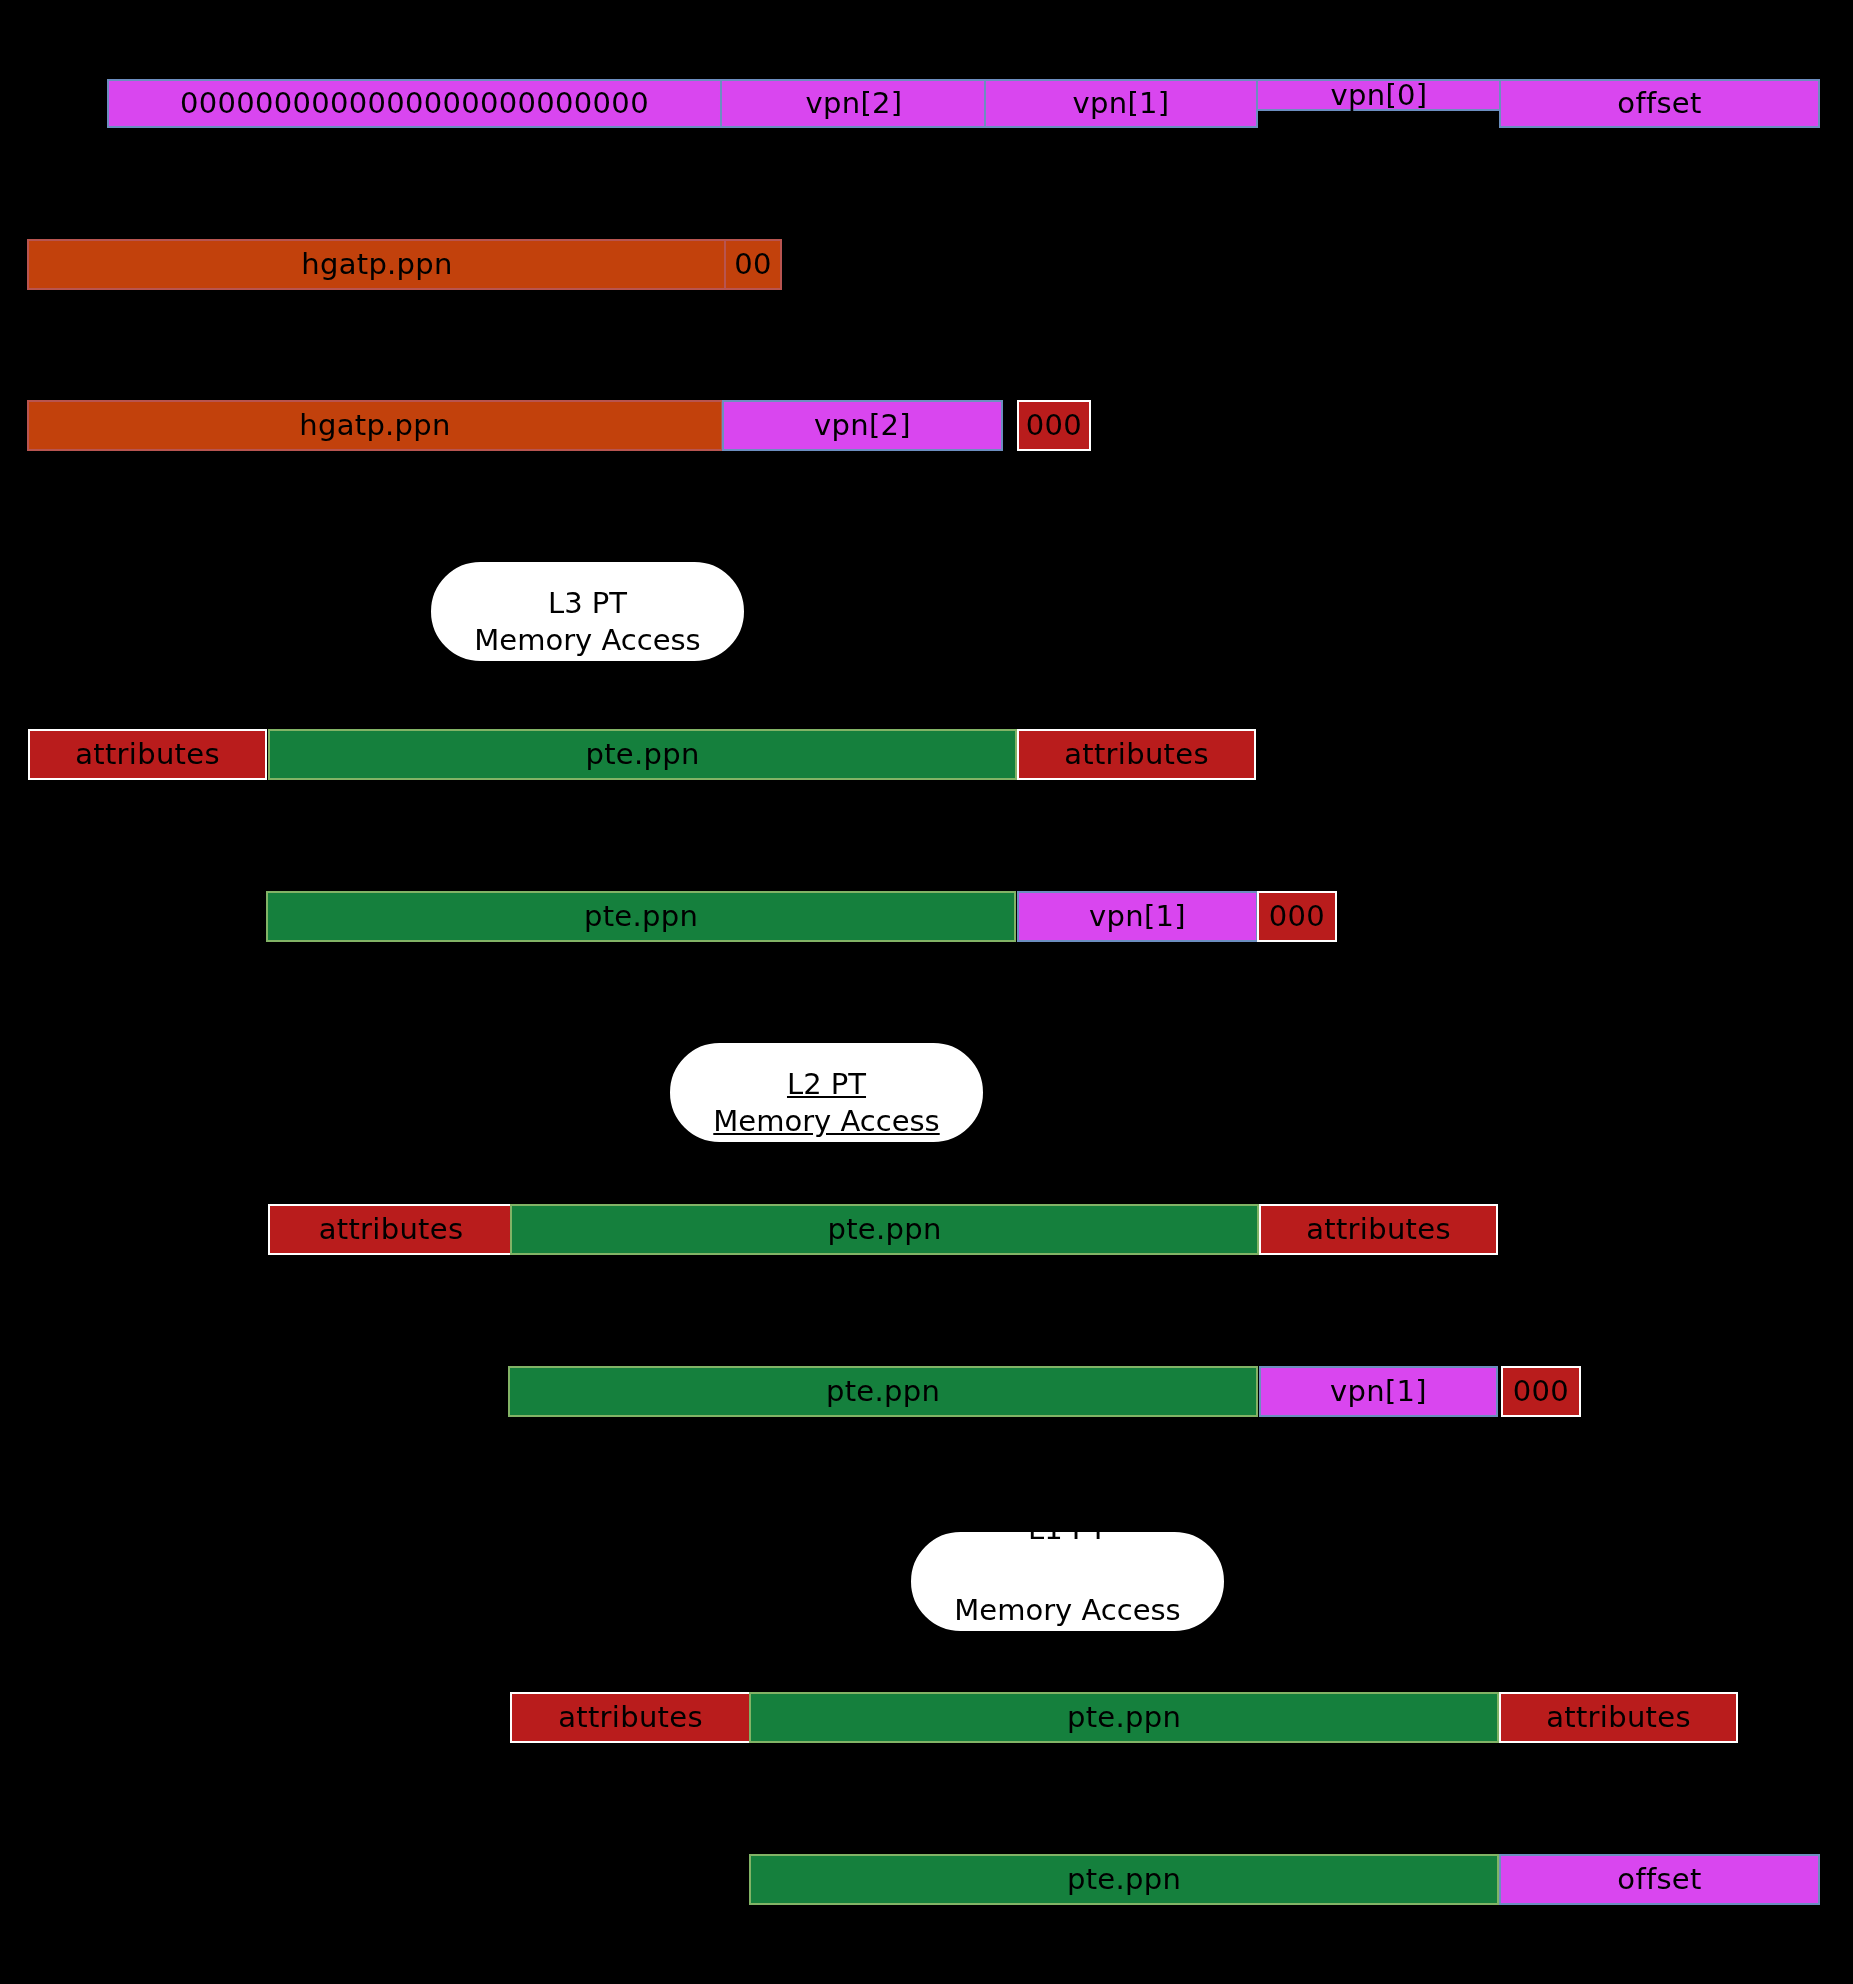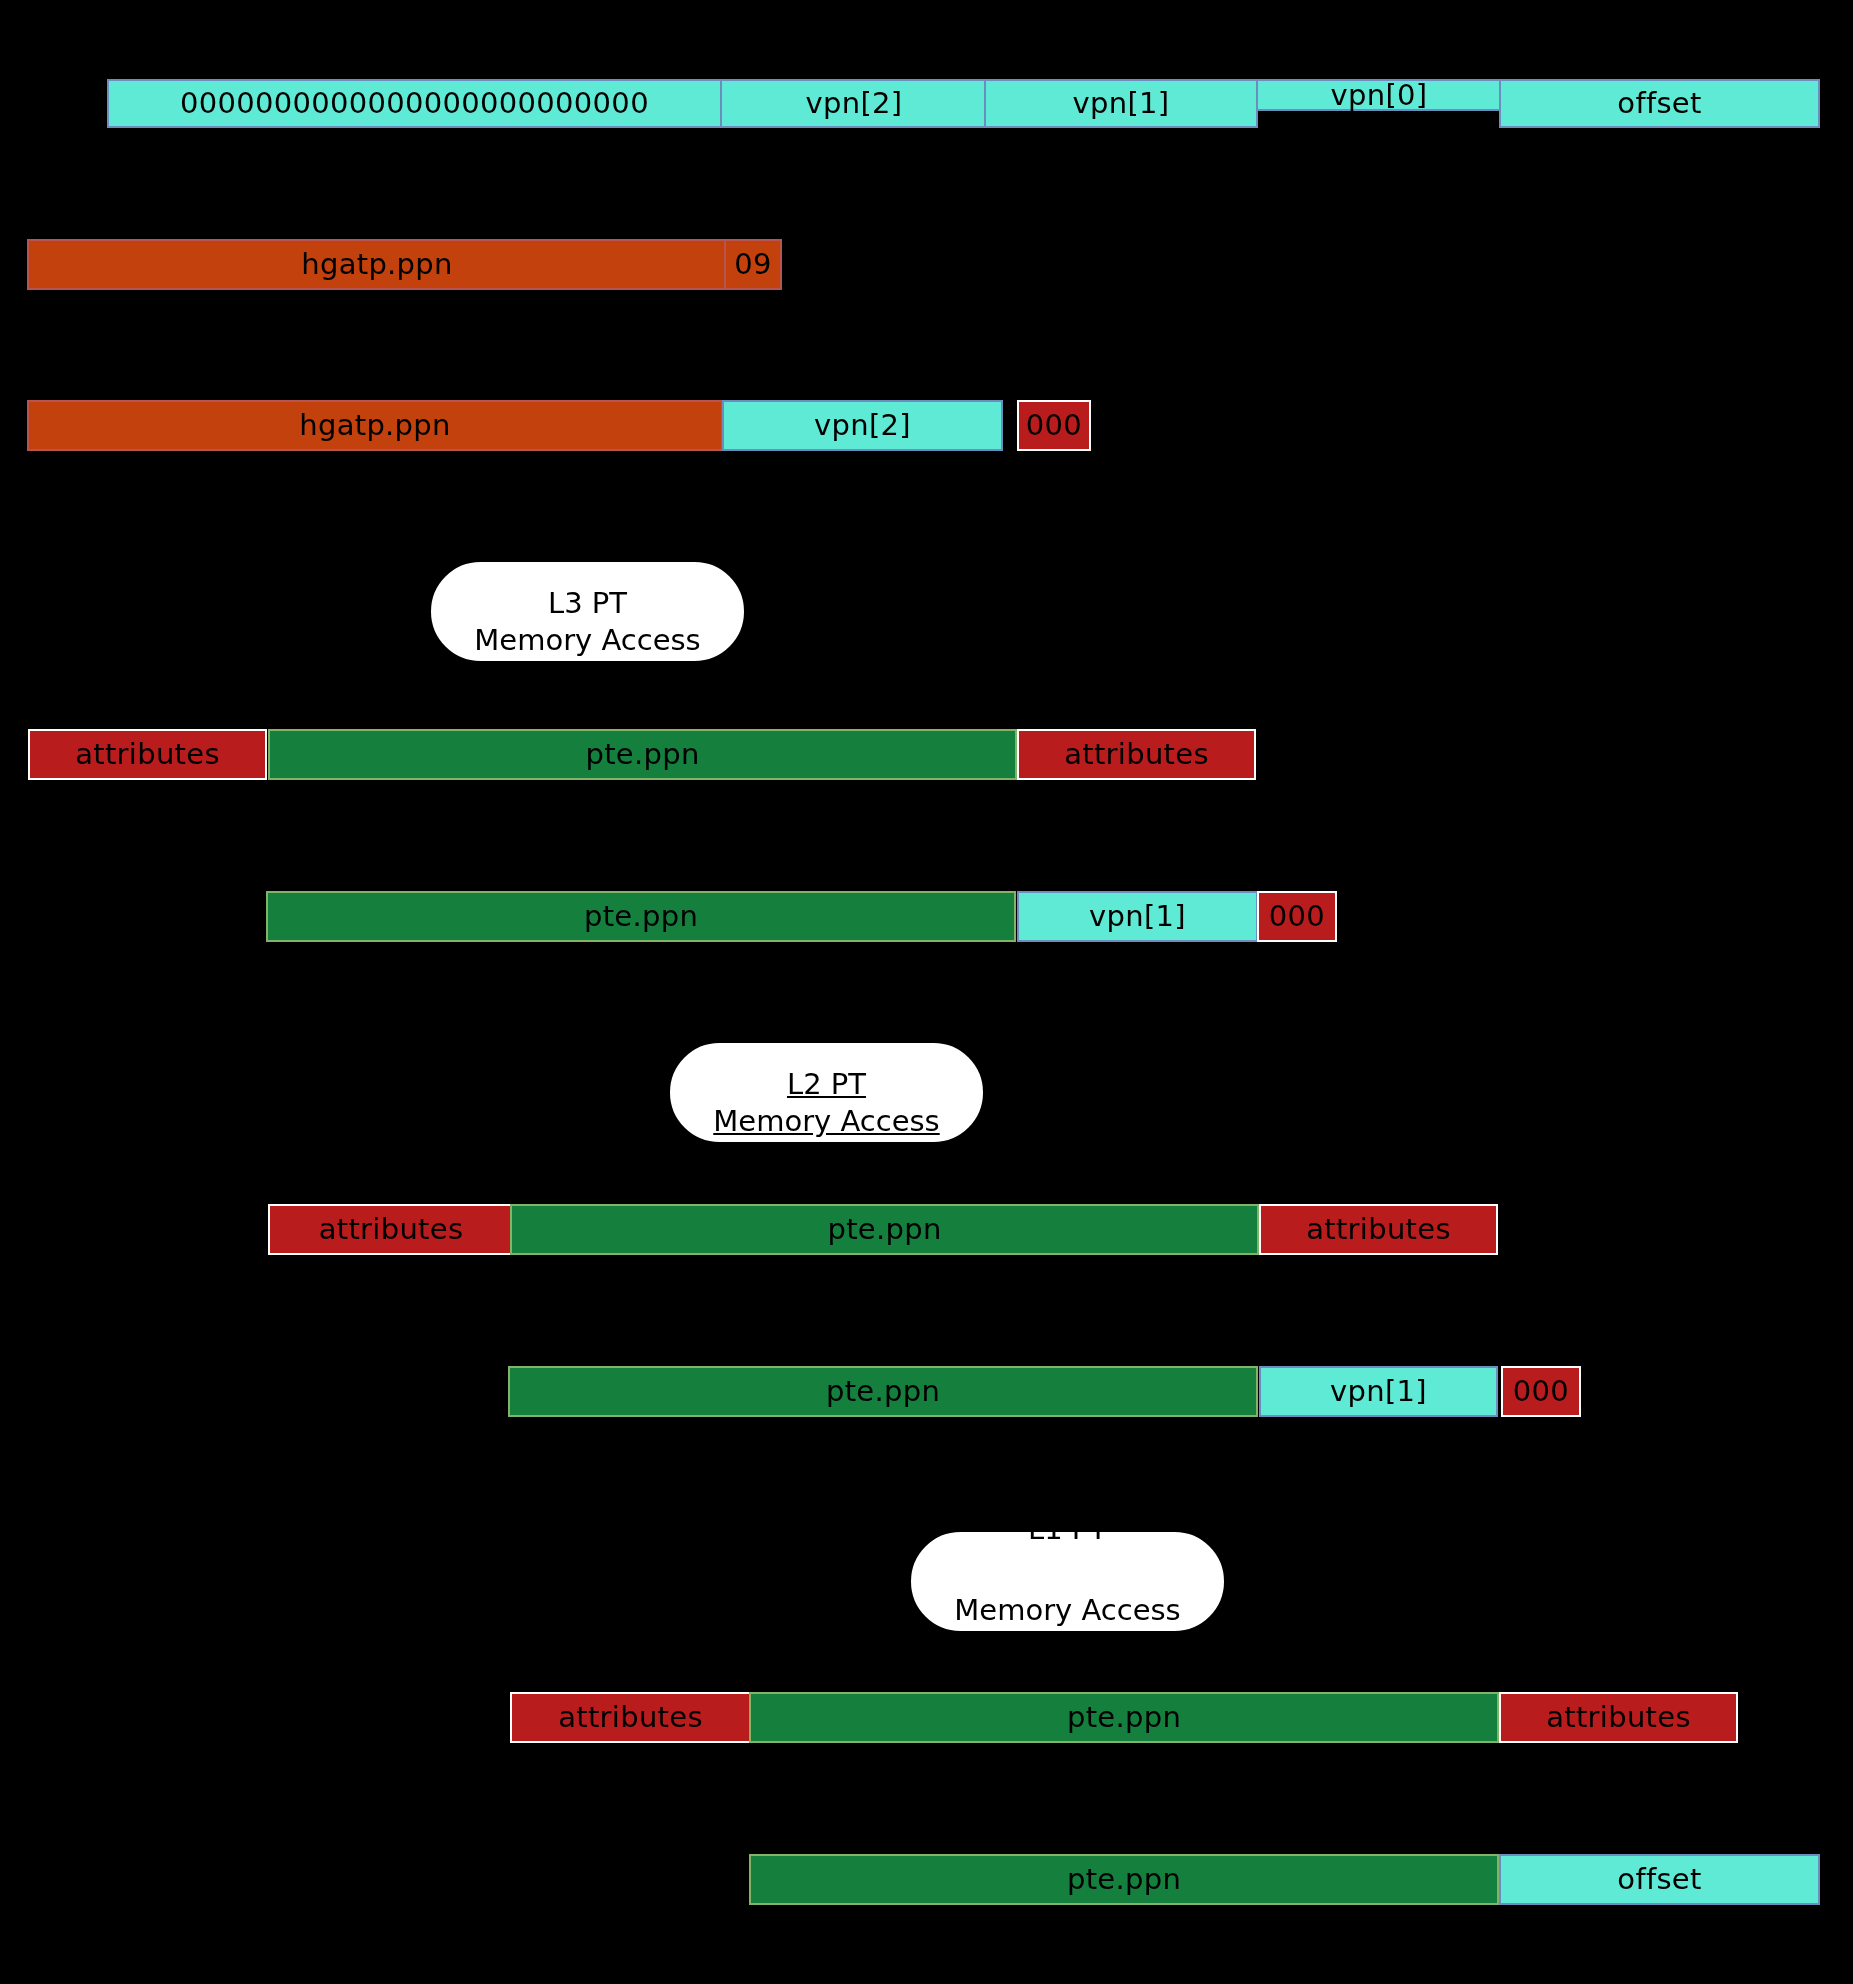--- a/index.html
+++ b/index.html
@@ -28,21 +28,21 @@
     display: flex;
     align-items: center;
     justify-content: center;
     font-size: 29px;
     color: #000000;
     letter-spacing: 0.3px;
     white-space: nowrap;
     line-height: 1;
   }
   .seg.blue {
-    background: #5eead4;
+    background: #d946ef;
     border: 2.7px solid #6c8ebf;
   }
   .seg.pink {
     background: #c2410c;
     border: 2.7px solid #b85450;
   }
   .seg.green {
     background: #15803d;
     border: 2.7px solid #82b366;
   }
@@ -86,21 +86,21 @@
     <span>vpn[0]</span>
   </div>
   <div class="seg blue" style="left:1499px; top:79px; width:321px; height:49px;">
     <span>offset</span>
   </div>
 
   <div class="seg pink" style="left:27px; top:239px; width:700px; height:51px;">
     <span>hgatp.ppn</span>
   </div>
   <div class="seg pink" style="left:724px; top:239px; width:58px; height:51px;">
-    <span>09</span>
+    <span>00</span>
   </div>
 
   <div class="seg pink" style="left:27px; top:400px; width:696px; height:51px;">
     <span>hgatp.ppn</span>
   </div>
   <div class="seg blue" style="left:722px; top:400px; width:281px; height:51px;">
     <span>vpn[2]</span>
   </div>
   <div class="seg white" style="left:1017px; top:400px; width:74px; height:51px;">
     <span>000</span>

